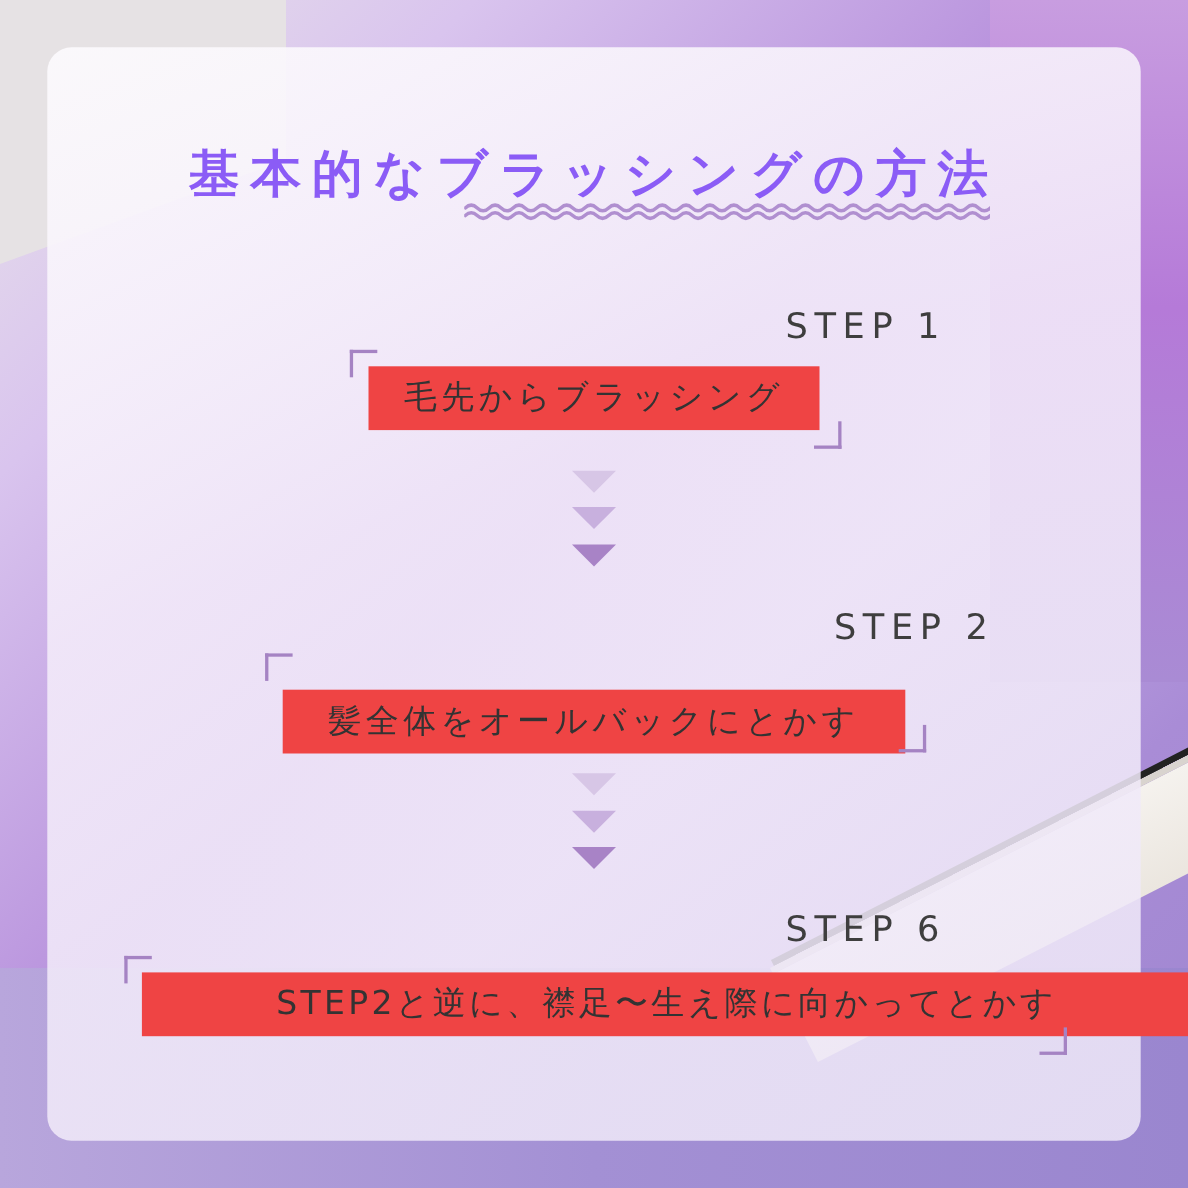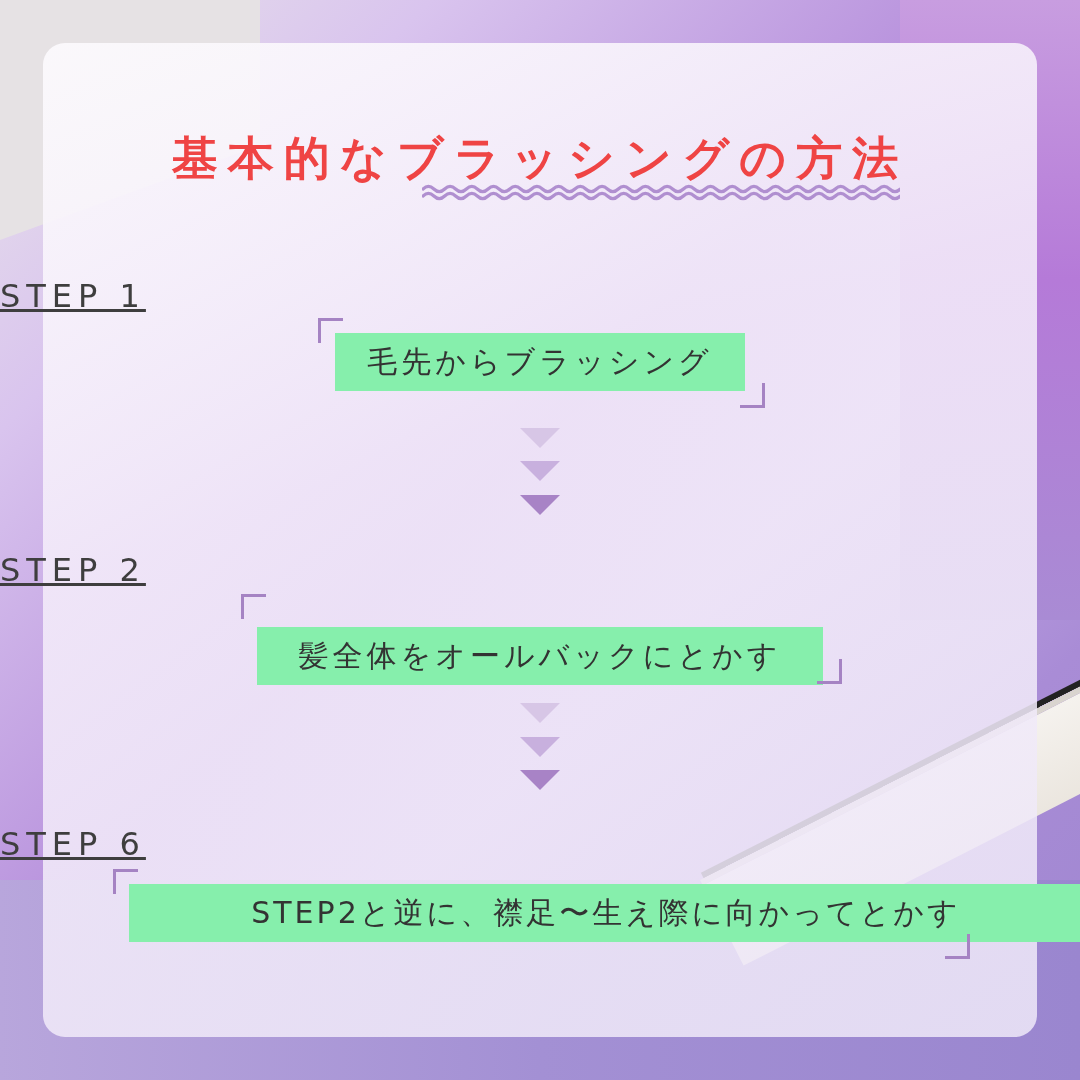--- a/index.html
+++ b/index.html
@@ -22,32 +22,31 @@
     transform: rotate(-27deg); transform-origin: 0 0;
     border-top: 6px solid #d9d4cf; box-shadow: 0 -10px 0 -4px #222;
   }
   .card {
     position: absolute; left: 43px; top: 43px; width: 994px; height: 994px;
     border-radius: 22px;
     background: linear-gradient(160deg, rgba(252,250,253,0.93) 0%, rgba(244,236,250,0.88) 40%, rgba(238,232,248,0.86) 100%);
   }
   .title {
     position: absolute; left: 0; width: 1080px; top: 118px; text-align: center;
-    font-size: 46px; font-weight: bold; color: #ef4444; letter-spacing: 10px;
+    font-size: 46px; font-weight: bold; color: #8b5cf6; letter-spacing: 10px;
     line-height: 80px;
   }
   .wave { position: absolute; left: 422px; top: 184px; }
   .step-label {
-    position: absolute; left: 0; width: 860px; text-align: left;
+    position: absolute; left: 0; width: 860px; text-align: right;
     font-size: 32px; color: #3e3e3e; letter-spacing: 6px; font-weight: normal;
     line-height: 40px;
-    text-decoration: underline;
   }
   .box {
-    position: absolute; background: #86efac; color: #333333;
+    position: absolute; background: #ef4444; color: #333333;
     font-size: 30px; text-align: center; line-height: 58px; height: 58px;
     letter-spacing: 4px;
   }
   .br { position: absolute; width: 22px; height: 22px; border-color: #a583c3; border-style: solid; }
   .br.open { border-width: 3px 0 0 3px; }
   .br.close { border-width: 0 3px 3px 0; }
   .arrow { position: absolute; left: 520px; width: 0; height: 0;
     border-left: 20px solid transparent; border-right: 20px solid transparent; border-top: 20px solid #c0a6d8; }
 </style>
 </head>
@@ -70,21 +69,21 @@
 
 <div class="step-label" style="top:276px;">STEP 1</div>
 <div class="br open" style="left:318px; top:318px;"></div>
 <div class="box" style="left:335px; top:333px; width:410px;">毛先からブラッシング</div>
 <div class="br close" style="left:740px; top:383px;"></div>
 
 <div class="arrow" style="top:428px; border-top-color:#d7c6e6;"></div>
 <div class="arrow" style="top:461px; border-top-color:#c8b0de;"></div>
 <div class="arrow" style="top:495px; border-top-color:#a883c6;"></div>
 
-<div class="step-label" style="top:550px;">STEP 2</div>
+<div class="step-label" style="top:550px;padding-left:44px;">STEP 2</div>
 <div class="br open" style="left:241px; top:594px;"></div>
 <div class="box" style="left:257px; top:627px; width:566px;">髪全体をオールバックにとかす</div>
 <div class="br close" style="left:817px; top:659px;"></div>
 
 <div class="arrow" style="top:703px; border-top-color:#d7c6e6;"></div>
 <div class="arrow" style="top:737px; border-top-color:#c8b0de;"></div>
 <div class="arrow" style="top:770px; border-top-color:#a883c6;"></div>
 
 <div class="step-label" style="top:824px;">STEP 6</div>
 <div class="br open" style="left:113px; top:869px;"></div>

